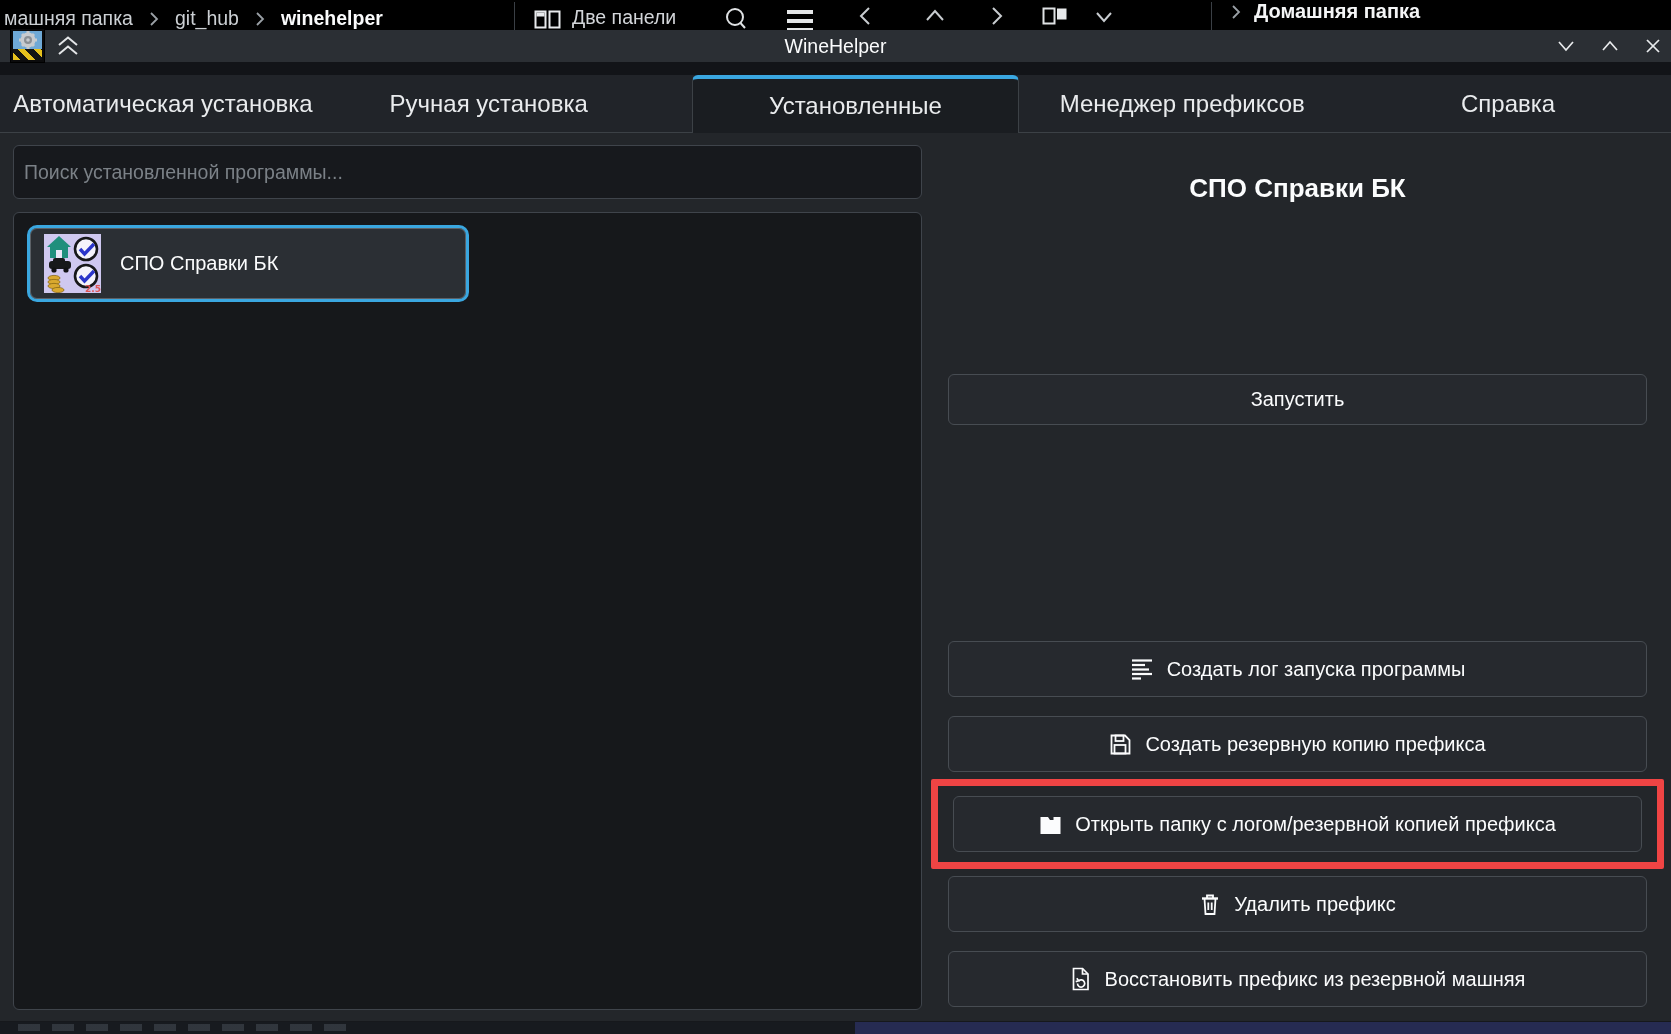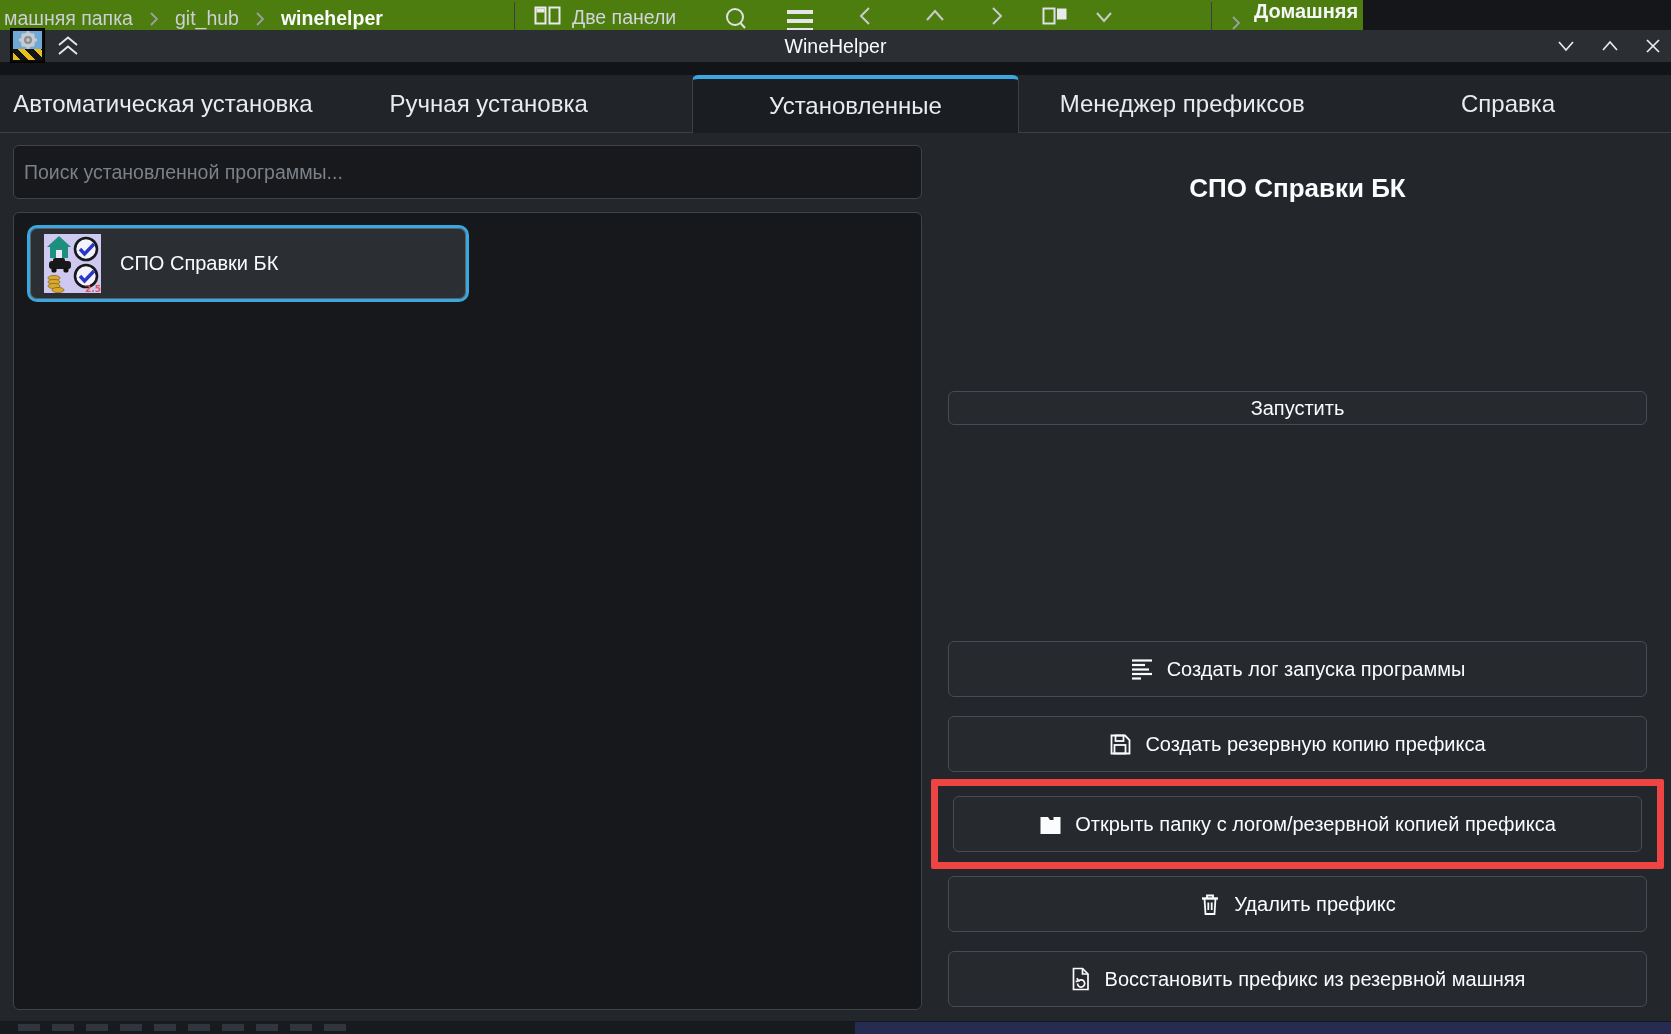--- a/index.html
+++ b/index.html
@@ -1,25 +1,25 @@
 <!DOCTYPE html>
 <html><head>
 <meta charset="utf-8">
 <style>
   * { margin:0; padding:0; box-sizing:border-box; }
   html,body { width:1671px; height:1034px; overflow:hidden; }
   body { font-family:"Liberation Sans","DejaVu Sans",sans-serif; background:#14161a; color:#eceef0; }
   .screen { position:absolute; inset:0; width:1671px; height:1034px; overflow:hidden; }
 
   
-  .bg-topbar { position:absolute; left:0; top:0; width:1363px; height:30px; background:#4d7c0f; overflow:hidden; }
+  .bg-topbar { position:absolute; left:0; top:0; width:1671px; height:30px; background:#000000; overflow:hidden; }
   .bg-topbar .crumbs { position:absolute; left:4px; top:7px; display:flex; align-items:center; gap:16px; font-size:19.5px; color:#ccd0d4; white-space:nowrap; }
   .bg-topbar .crumb-bold { font-weight:bold; color:#fafbfc; }
   .vsep { position:absolute; top:2px; width:1px; height:28px; background:#3a3f45; }
-  .panelbtn { position:absolute; left:534px; top:6px; display:flex; align-items:flex-start; gap:11px; font-size:19.5px; color:#d2d5d9; }
+  .panelbtn { position:absolute; left:534px; top:6px; display:flex; align-items:flex-end; gap:11px; font-size:19.5px; color:#d2d5d9; }
   .iconbtn { position:absolute; top:7px; }
   .rcrumb { position:absolute; left:1231px; top:0; display:flex; align-items:center; gap:13px; font-size:20px; }
   .rcrumb .crumb-bold { font-weight:bold; color:#f4f5f6; }
 
   
   .app-window { position:absolute; left:0; top:30px; width:1671px; height:992px; background:#16181c; }
   .titlebar { position:relative; height:32px; background:#2b2f34; }
   .titlebar-title { position:absolute; left:0; right:0; top:0; height:32px; line-height:32px; text-align:center; font-size:19.5px; color:#fbfcfd; }
   .app-icon { position:absolute; left:10px; top:-2px; width:35px; height:35px; background:#0b0b0c; border:1px solid #000; }
   .app-icon .sky { position:absolute; left:2px; top:2px; right:2px; height:18px; background:#6fa9d6; }
@@ -49,21 +49,21 @@
      border:3px solid #3aa7e0; border-radius:10px; box-shadow:inset 0 0 0 1px #5c6167;
      display:flex; align-items:center; padding:0 14px; cursor:default; }
   .list-item .label { font-size:20px; color:#fbfcfd; margin-left:19px; }
 
   
   .detail { position:absolute; left:948px; top:0; width:699px; height:888px; }
   .detail-title { position:absolute; left:0; top:40px; width:100%; text-align:center; font-size:26px; font-weight:bold; color:#fbfcfd; }
   .btn { display:flex; align-items:center; justify-content:center; gap:13px; width:100%;
      background:#26292e; border:1px solid #474c52; border-radius:6px; color:#fbfcfd; font-size:20px;
      font-family:"Liberation Sans","DejaVu Sans",sans-serif; cursor:default; }
-  .run-btn { position:absolute; left:0; top:258px; height:34px; }
+  .run-btn { position:absolute; left:0; top:241px; height:51px; }
   .actions { position:absolute; left:0; top:508px; width:100%; display:flex; flex-direction:column; gap:19px; }
   .actions .btn { height:56px; }
   .red-ring { border:7px solid #ef4444; border-radius:2px; padding:10px 15px; margin:-12px -17px; }
 
   
   .bottom-strip { position:absolute; left:0; top:1022px; width:1671px; height:12px; background:#171a1f; }
   .bottom-navy { position:absolute; left:855px; top:0; right:0; height:12px; background:#262b52; }
   .term-smudge { position:absolute; left:18px; top:2px; width:330px; height:7px;
      background:repeating-linear-gradient(90deg, rgba(108,118,130,0.30) 0 22px, transparent 22px 34px); }
 

